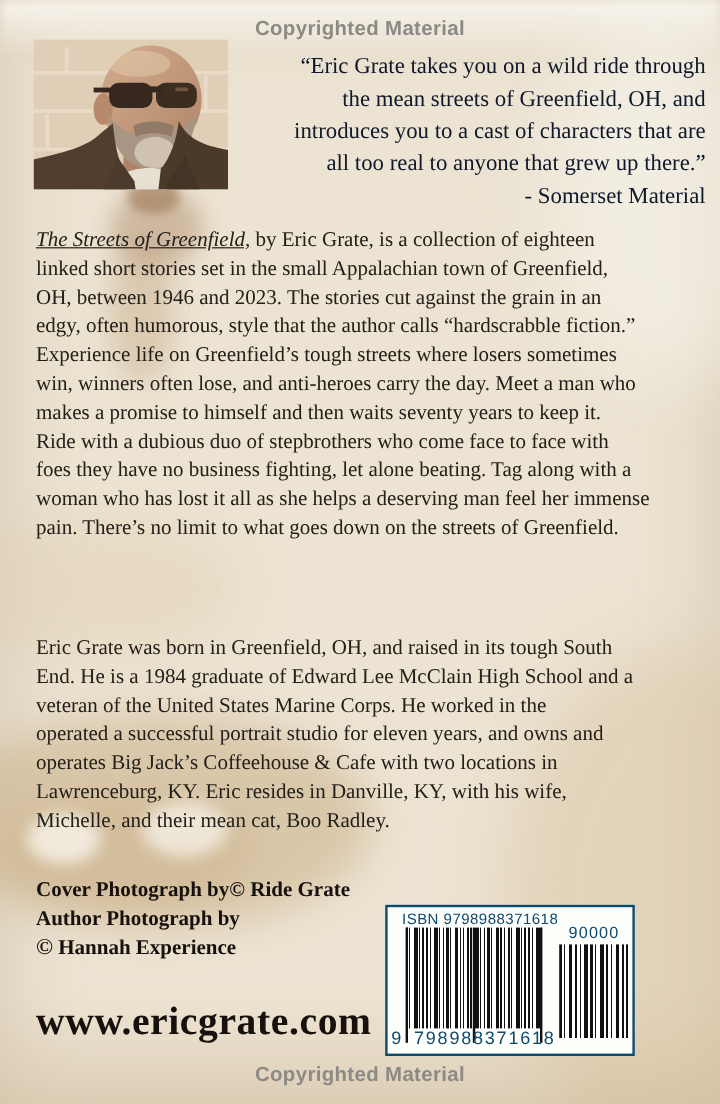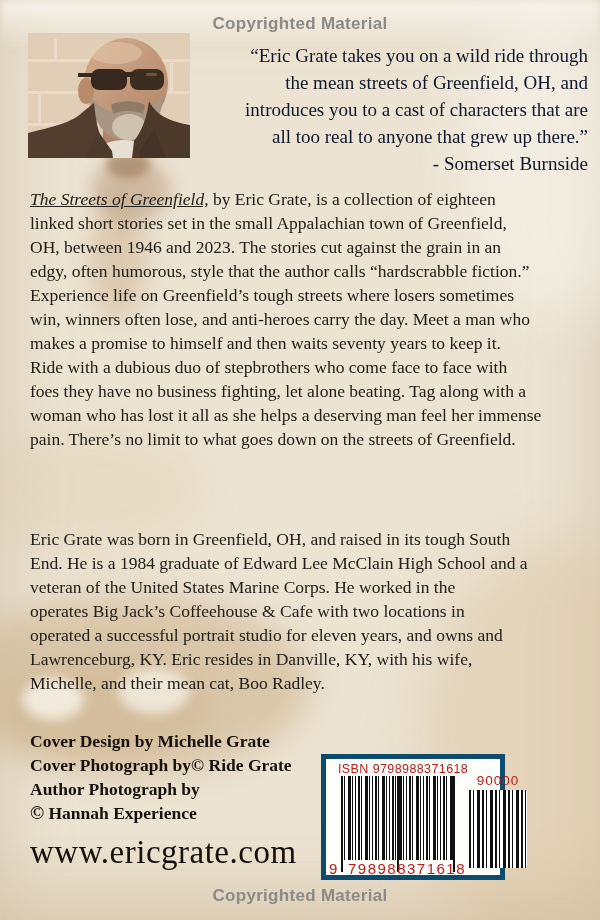--- a/index.html
+++ b/index.html
@@ -51,28 +51,28 @@
   .credits{
     position:absolute;left:30px;top:729px;width:320px;
     font-size:17.5px;line-height:24px;font-weight:bold;color:#16110c;
   }
   .credit-line{white-space:nowrap;}
   .copy-symbol{font-weight:bold;}
   .copy-symbol.big{font-size:1.08em;}
 
   .website{
     position:absolute;left:30px;top:834px;
-    font-size:33px;font-weight:normal;letter-spacing:0.5px;color:#16110c;
+    font-size:33px;font-weight:bold;letter-spacing:0.5px;color:#16110c;
   }
 
   
   .barcode-box{
-    position:absolute;left:321px;top:754px;width:184px;height:126px;
-    background:#fdfdfa;border:5px solid #0c4a6e;box-sizing:border-box;
-    font-family:"Liberation Sans", sans-serif;color:#b91c1c;
+    position:absolute;left:321px;top:754px;width:208px;height:126px;
+    background:#fdfdfa;border:2px solid #0c4a6e;box-sizing:border-box;
+    font-family:"Liberation Sans", sans-serif;color:#0c4a6e;
   }
   .isbn-label{position:absolute;left:12px;top:3px;font-size:12.5px;letter-spacing:0.4px;}
   .ean-bars{
     position:absolute;left:15px;top:17px;width:114px;height:84px;
     background:repeating-linear-gradient(90deg,
       #111 0px,#111 2px,#fff 2px,#fff 3px,
       #111 3px,#111 4px,#fff 4px,#fff 7px,
       #111 7px,#111 10px,#fff 10px,#fff 11px,
       #111 11px,#111 12px,#fff 12px,#fff 14px,
       #111 14px,#111 15px,#fff 15px,#fff 17px);
@@ -156,21 +156,21 @@
     </svg>
   </div>
 
   <div class="quote" data-name="review-quote">
     <div data-name="quote-lines">
         <div data-name="quote-line">“Eric Grate takes you on a wild ride through</div>
         <div data-name="quote-line">the mean streets of Greenfield, OH, and</div>
         <div data-name="quote-line">introduces you to a cast of characters that are</div>
         <div data-name="quote-line">all too real to anyone that grew up there.”</div>
       </div>
-    <div data-name="quote-attribution">- Somerset Burnside</div>
+    <div data-name="quote-attribution">- Somerset Material</div>
   </div>
 
   <div class="body-text synopsis" data-name="synopsis">
     <div data-name="synopsis-first-line">
       <span class="italic" data-name="book-title">The Streets of Greenfield,</span><span data-name="synopsis-first-line-rest"> by Eric Grate, is a collection of eighteen</span>
     </div>
     <div data-name="synopsis-lines">
         <div data-name="synopsis-line">linked short stories set in the small Appalachian town of Greenfield,</div>
         <div data-name="synopsis-line">OH, between 1946 and 2023. The stories cut against the grain in an</div>
         <div data-name="synopsis-line">edgy, often humorous, style that the author calls “hardscrabble fiction.”</div>
@@ -182,29 +182,28 @@
         <div data-name="synopsis-line">woman who has lost it all as she helps a deserving man feel her immense</div>
         <div data-name="synopsis-line">pain. There’s no limit to what goes down on the streets of Greenfield.</div>
       </div>
   </div>
 
   <div class="body-text bio" data-name="author-bio">
     <div data-name="bio-lines">
         <div data-name="bio-line">Eric Grate was born in Greenfield, OH, and raised in its tough South</div>
         <div data-name="bio-line">End. He is a 1984 graduate of Edward Lee McClain High School and a</div>
         <div data-name="bio-line">veteran of the United States Marine Corps. He worked in the</div>
+        <div data-name="bio-line">operated a successful portrait studio for eleven years, and owns and</div>
         <div data-name="bio-line">operates Big Jack’s Coffeehouse &amp; Cafe with two locations in</div>
-        <div data-name="bio-line">operated a successful portrait studio for eleven years, and owns and</div>
         <div data-name="bio-line">Lawrenceburg, KY. Eric resides in Danville, KY, with his wife,</div>
         <div data-name="bio-line">Michelle, and their mean cat, Boo Radley.</div>
       </div>
   </div>
 
   <div class="credits" data-name="credits-block">
-    <div class="credit-line" data-name="credit-cover-design">Cover Design by Michelle Grate</div>
     <div class="credit-line" data-name="credit-cover-photo">
       <span data-name="credit-cover-photo-label">Cover Photograph by</span><span class="copy-symbol" data-name="copyright-icon">©</span><span data-name="credit-cover-photo-name"> Ride Grate</span>
     </div>
     <div class="credit-line" data-name="credit-author-photo">Author Photograph by</div>
     <div class="credit-line" data-name="credit-author-photo-name">
       <span class="copy-symbol big" data-name="copyright-icon">©</span><span data-name="credit-author-photographer"> Hannah Experience</span>
     </div>
   </div>
 
   <div class="website" data-name="website-url">www.ericgrate.com</div>

